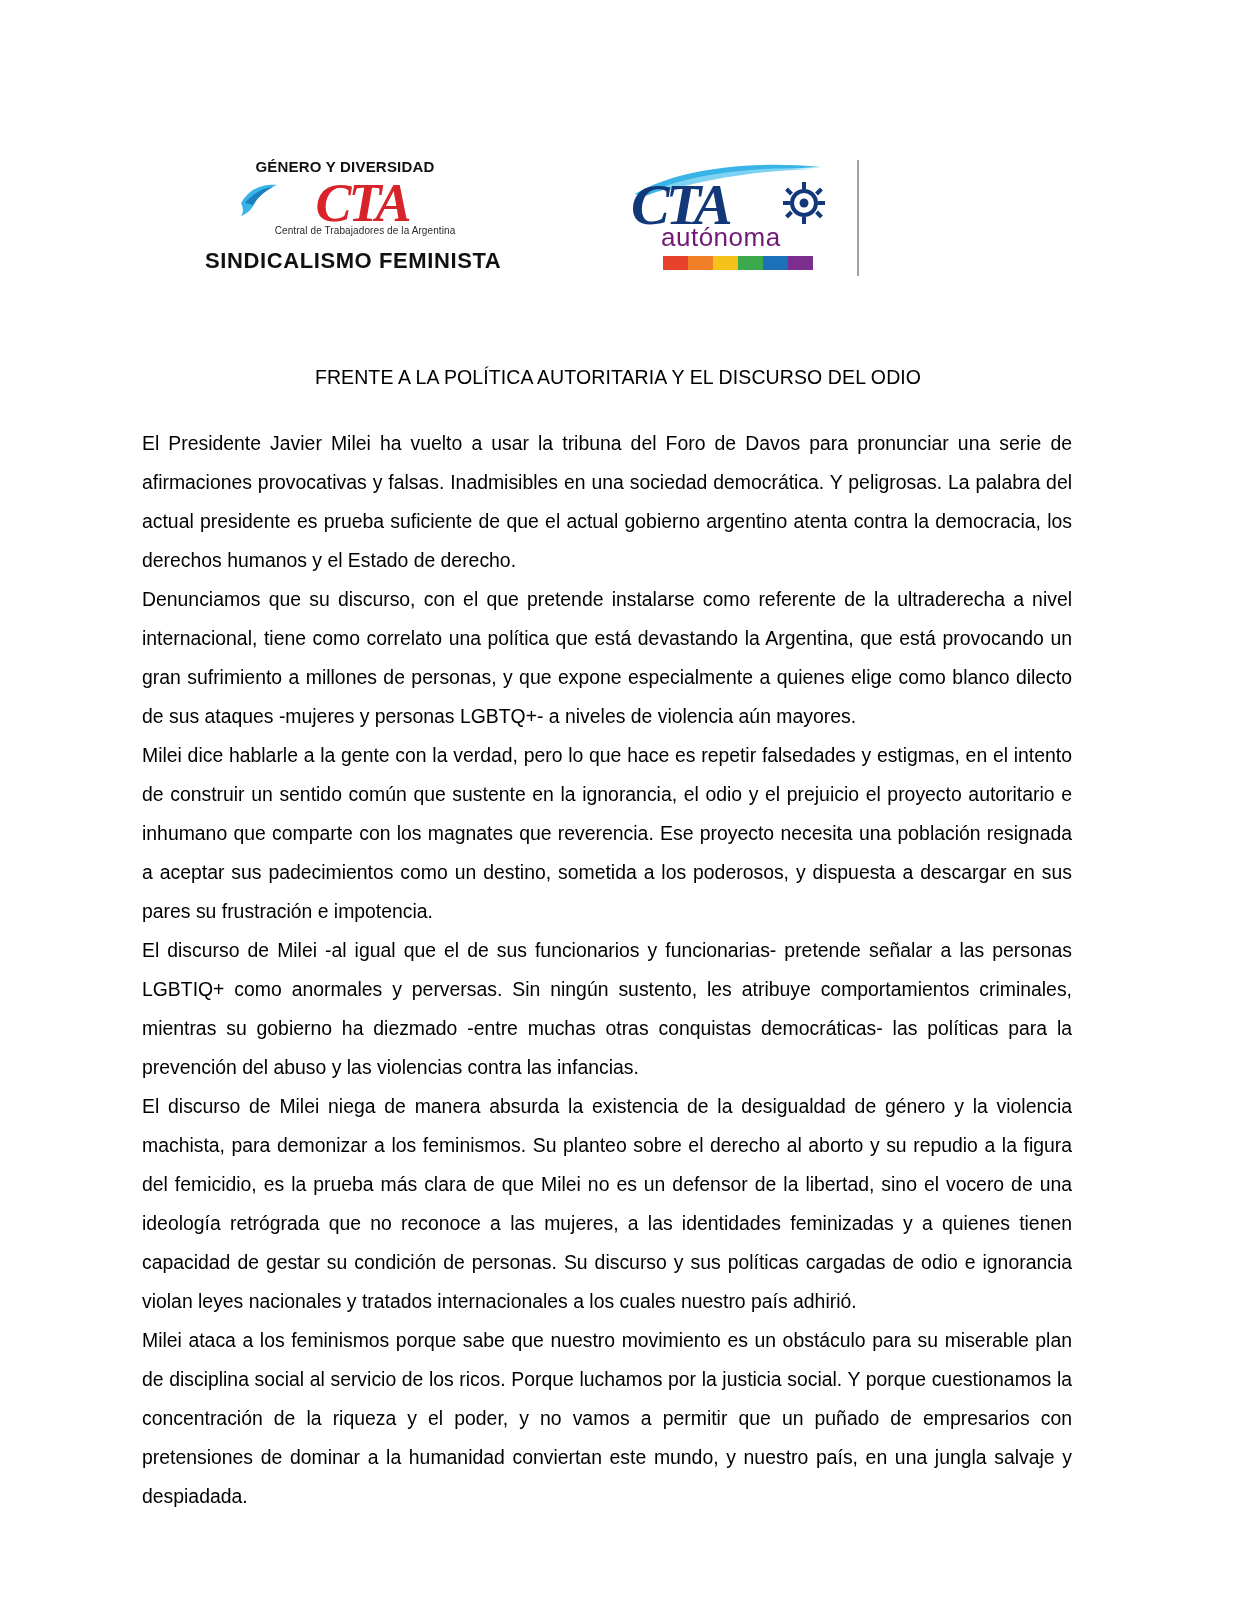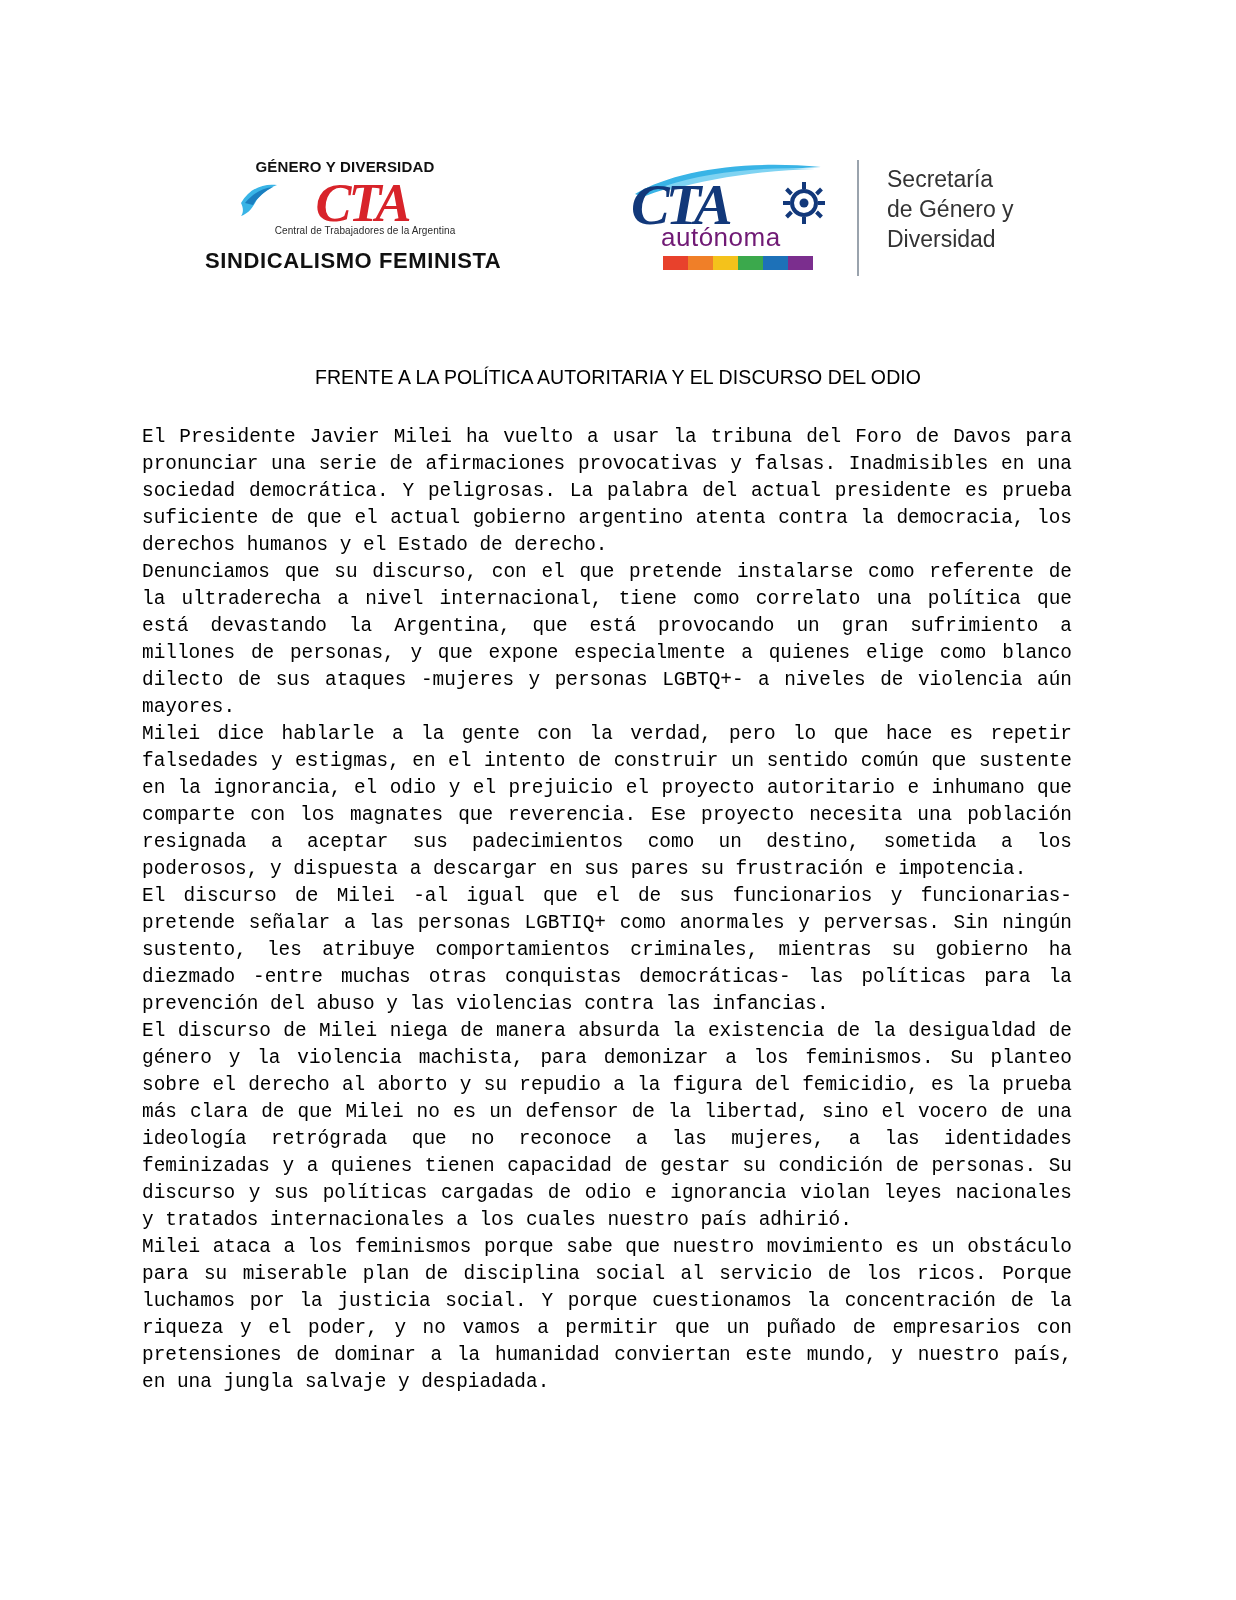--- a/index.html
+++ b/index.html
@@ -178,23 +178,23 @@
     letter-spacing: 0.1px;
     color: #000000;
   }
 
   
   .body-copy {
     position: absolute;
     top: 424px;
     left: 142px;
     width: 930px;
-    font-family: Liberation Mono, monospace;
+    font-family: Liberation Sans, sans-serif;
     font-size: 19.4px;
-    line-height: 27px;
+    line-height: 39px;
     text-align: justify;
     text-justify: inter-word;
     color: #000000;
   }
   .body-copy p {
     margin: 0;
     padding: 0;
     text-align: justify;
   }
 </style>
@@ -254,25 +254,20 @@
           <i style="background:#f07f28"></i>
           <i style="background:#f4c21b"></i>
           <i style="background:#3ba94c"></i>
           <i style="background:#1d71b8"></i>
           <i style="background:#7b2e8e"></i>
         </div>
       </div>
 
       <div class="divider-v"></div>
 
-      <div class="sec-text">
-        <div>Secretaría</div>
-        <div>de Género y</div>
-        <div>Diversidad</div>
-      </div>
     </div>
   </div>
 
   <div class="doc-title">FRENTE A LA POLÍTICA AUTORITARIA Y EL DISCURSO DEL ODIO</div>
 
   <div class="body-copy">
     <p>El Presidente Javier Milei ha vuelto a usar la tribuna del Foro de Davos para pronunciar una serie de afirmaciones provocativas y falsas. Inadmisibles en una sociedad democrática. Y peligrosas. La palabra del actual presidente es prueba suficiente de que el actual gobierno argentino atenta contra la democracia, los derechos humanos y el Estado de derecho.</p>
     <p>Denunciamos que su discurso, con el que pretende instalarse como referente de la ultraderecha a nivel internacional, tiene como correlato una política que está devastando la Argentina, que está provocando un gran sufrimiento a millones de personas, y que expone especialmente a quienes elige como blanco dilecto de sus ataques -mujeres y personas LGBTQ+- a niveles de violencia aún mayores.</p>
     <p>Milei dice hablarle a la gente con la verdad, pero lo que hace es repetir falsedades y estigmas, en el intento de construir un sentido común que sustente en la ignorancia, el odio y el prejuicio el proyecto autoritario e inhumano que comparte con los magnates que reverencia. Ese proyecto necesita una población resignada a aceptar sus padecimientos como un destino, sometida a los poderosos, y dispuesta a descargar en sus pares su frustración e impotencia.</p>
     <p>El discurso de Milei -al igual que el de sus funcionarios y funcionarias- pretende señalar a las personas LGBTIQ+ como anormales y perversas. Sin ningún sustento, les atribuye comportamientos criminales, mientras su gobierno ha diezmado -entre muchas otras conquistas democráticas- las políticas para la prevención del abuso y las violencias contra las infancias.</p>

